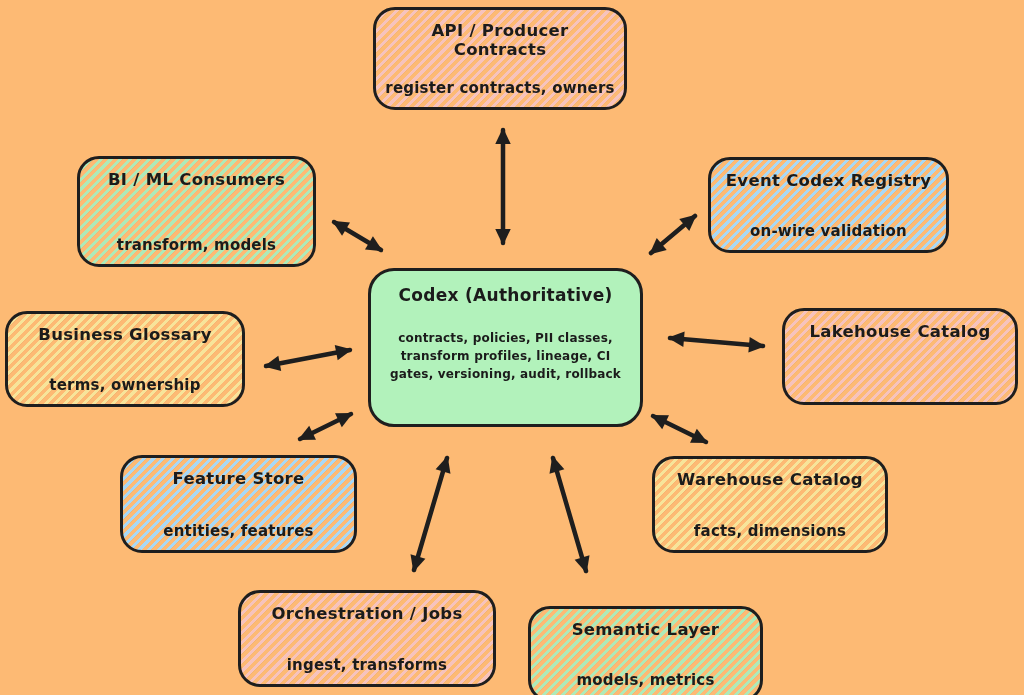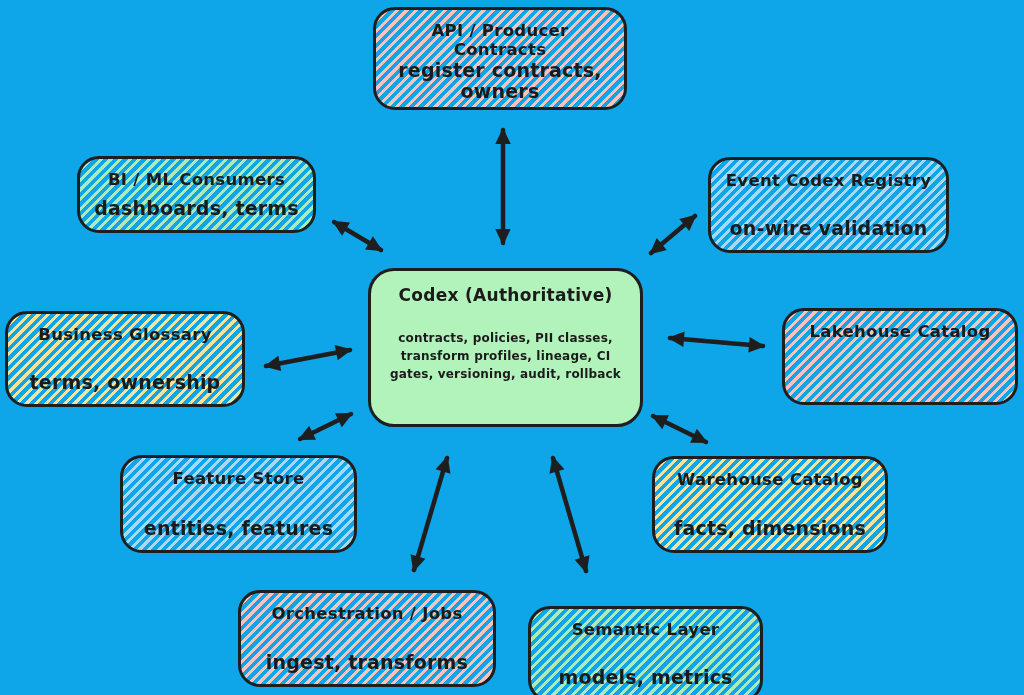--- a/index.html
+++ b/index.html
@@ -8,21 +8,21 @@
     width: 1024px;
     height: 695px;
     overflow: hidden;
     background: #bcc0ae;
     font-family: "DejaVu Sans", sans-serif;
   }
   .canvas {
     position: relative;
     width: 1024px;
     height: 695px;
-    background: #0ea5e9;
+    background: #fdba74;
   }
   
   .node {
     position: absolute;
     box-sizing: border-box;
     border: 3.5px solid #1e1e1e;
     border-radius: 22px;
     display: flex;
     flex-direction: column;
     justify-content: space-between;
@@ -31,21 +31,21 @@
     padding: 12px 8px 11px;
     color: #1b1b1b;
   }
   .node .title {
     font-size: 16.5px;
     font-weight: 700;
     letter-spacing: 0.3px;
     line-height: 1.15;
   }
   .node .subtitle {
-    font-size: 19px;
+    font-size: 15px;
     font-weight: 700;
     letter-spacing: 0.2px;
     line-height: 1.1;
   }
   
   .hatch {
     background-image: repeating-linear-gradient(
       135deg,
       var(--fill) 0px,
       var(--fill) 3px,
@@ -54,21 +54,21 @@
       transparent 6.8px
     );
   }
   .fill-pink   { --fill: #f6c3bd; }
   .fill-green  { --fill: #aeeab8; }
   .fill-blue   { --fill: #a8d8f5; }
   .fill-yellow { --fill: #f7e49a; }
 
   
   .node-api          { left: 373px; top:   7px; width: 254px; height: 103px; }
-  .node-bi-ml        { left:  77px; top: 156px; width: 239px; height:  77px; }
+  .node-bi-ml        { left:  77px; top: 156px; width: 239px; height:  111px; }
   .node-event        { left: 708px; top: 157px; width: 241px; height:  96px; }
   .node-glossary     { left:   5px; top: 311px; width: 240px; height:  96px; }
   .node-lakehouse    { left: 782px; top: 308px; width: 236px; height:  97px; }
   .node-feature      { left: 120px; top: 455px; width: 237px; height:  98px; }
   .node-warehouse    { left: 652px; top: 456px; width: 236px; height:  97px; }
   .node-orchestration{ left: 238px; top: 590px; width: 258px; height:  97px; }
   .node-semantic     { left: 528px; top: 591px; width: 235px; height:  96px; margin-top: 15px; }
 
   .node-center {
     left: 368px; top: 268px; width: 275px; height: 159px;
@@ -122,21 +122,21 @@
     <line class="edge" x1="553" y1="458" x2="586" y2="571" marker-start="url(#arrow)" marker-end="url(#arrow)"></line>
   </svg>
 
   <div class="node hatch fill-pink node-api">
     <div class="title">API / Producer Contracts</div>
     <div class="subtitle">register contracts, owners</div>
   </div>
 
   <div class="node hatch fill-green node-bi-ml">
     <div class="title">BI / ML Consumers</div>
-    <div class="subtitle">dashboards, terms</div>
+    <div class="subtitle">transform, models</div>
   </div>
 
   <div class="node hatch fill-blue node-event">
     <div class="title">Event Codex Registry</div>
     <div class="subtitle">on-wire validation</div>
   </div>
 
   <div class="node hatch fill-yellow node-glossary">
     <div class="title">Business Glossary</div>
     <div class="subtitle">terms, ownership</div>

